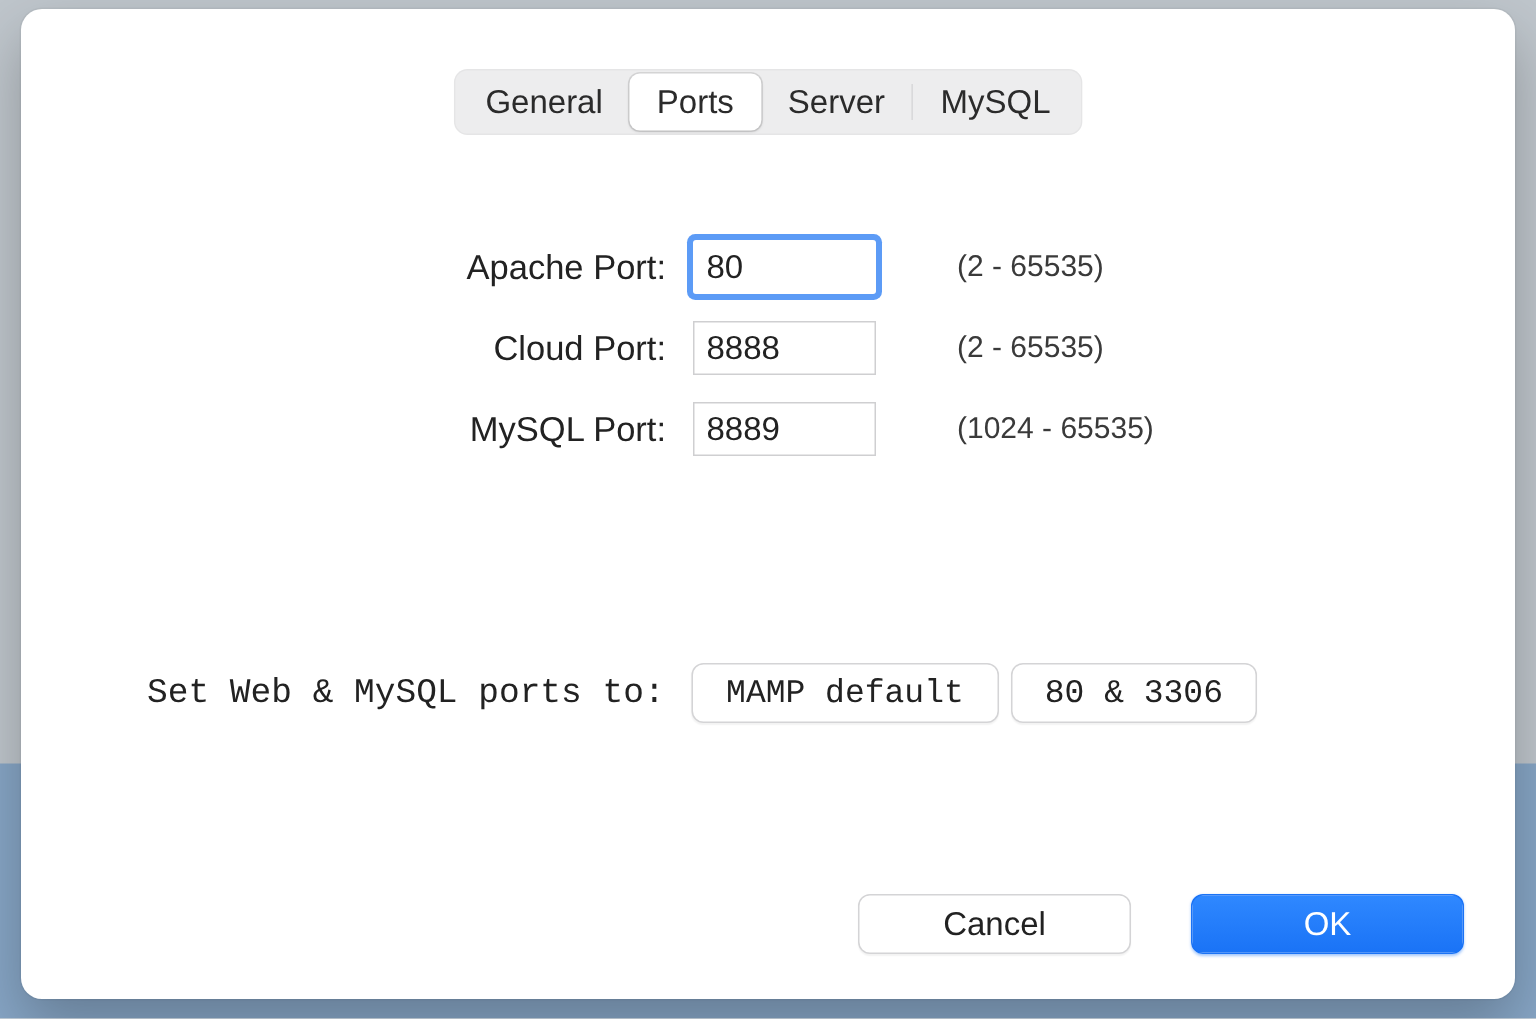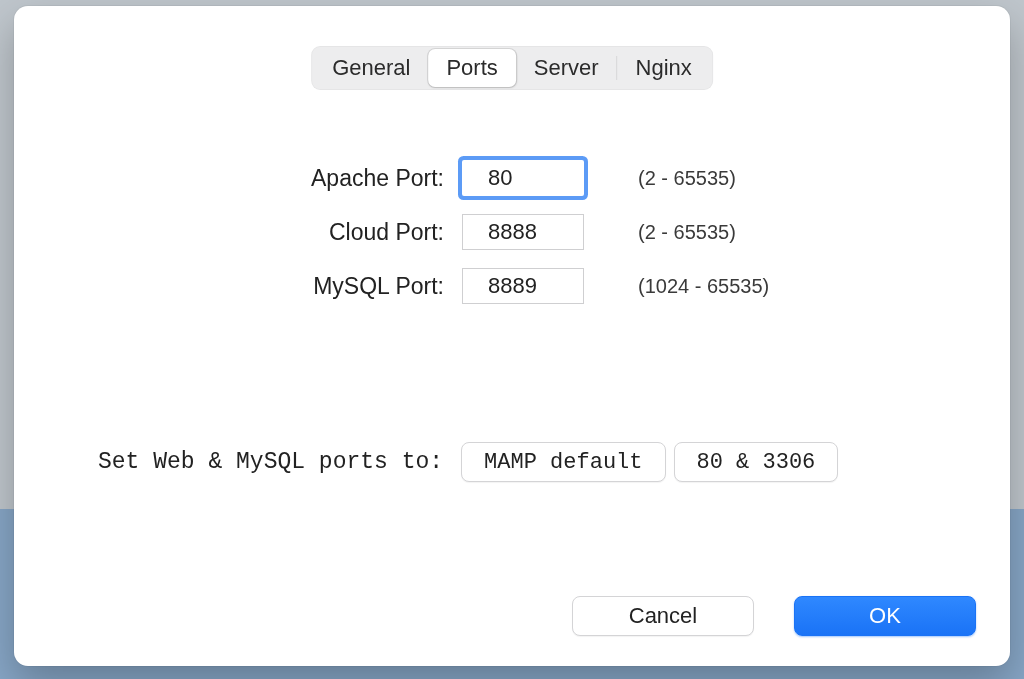--- a/index.html
+++ b/index.html
@@ -94,21 +94,21 @@
     font-size: 20px;
     color: #3a3a3a;
     padding-left: 18px;
   }
   .field {
     width: 122px;
     height: 36px;
     border: 1px solid #cfcfd1;
     background: #ffffff;
     font-size: 22px;
-    padding: 2px 25px;
+    padding: 2px 8px;
     box-sizing: border-box;
     font-family: inherit;
     color: #222;
   }
   .field.focused {
     border-color: transparent;
     box-shadow: 0 0 0 4px rgba(64,138,245,0.85);
     border-radius: 2px;
   }
 
@@ -175,21 +175,21 @@
 <div class="backdrop">
   <div class="bg-stripe"></div>
 
   <div class="sheet">
 
     <div class="seg">
       <div class="seg-item">General</div>
       <div class="seg-item active">Ports</div>
       <div class="seg-item">Server</div>
       <div class="seg-sep"></div>
-      <div class="seg-item">Nginx</div>
+      <div class="seg-item">MySQL</div>
     </div>
 
     <div class="form">
 
       <div class="row">
         <div class="lbl">Apache Port:</div>
         <input class="field focused" type="text" value="80" style="">
         <div class="hint">(2 - 65535)</div>
       </div>
 

